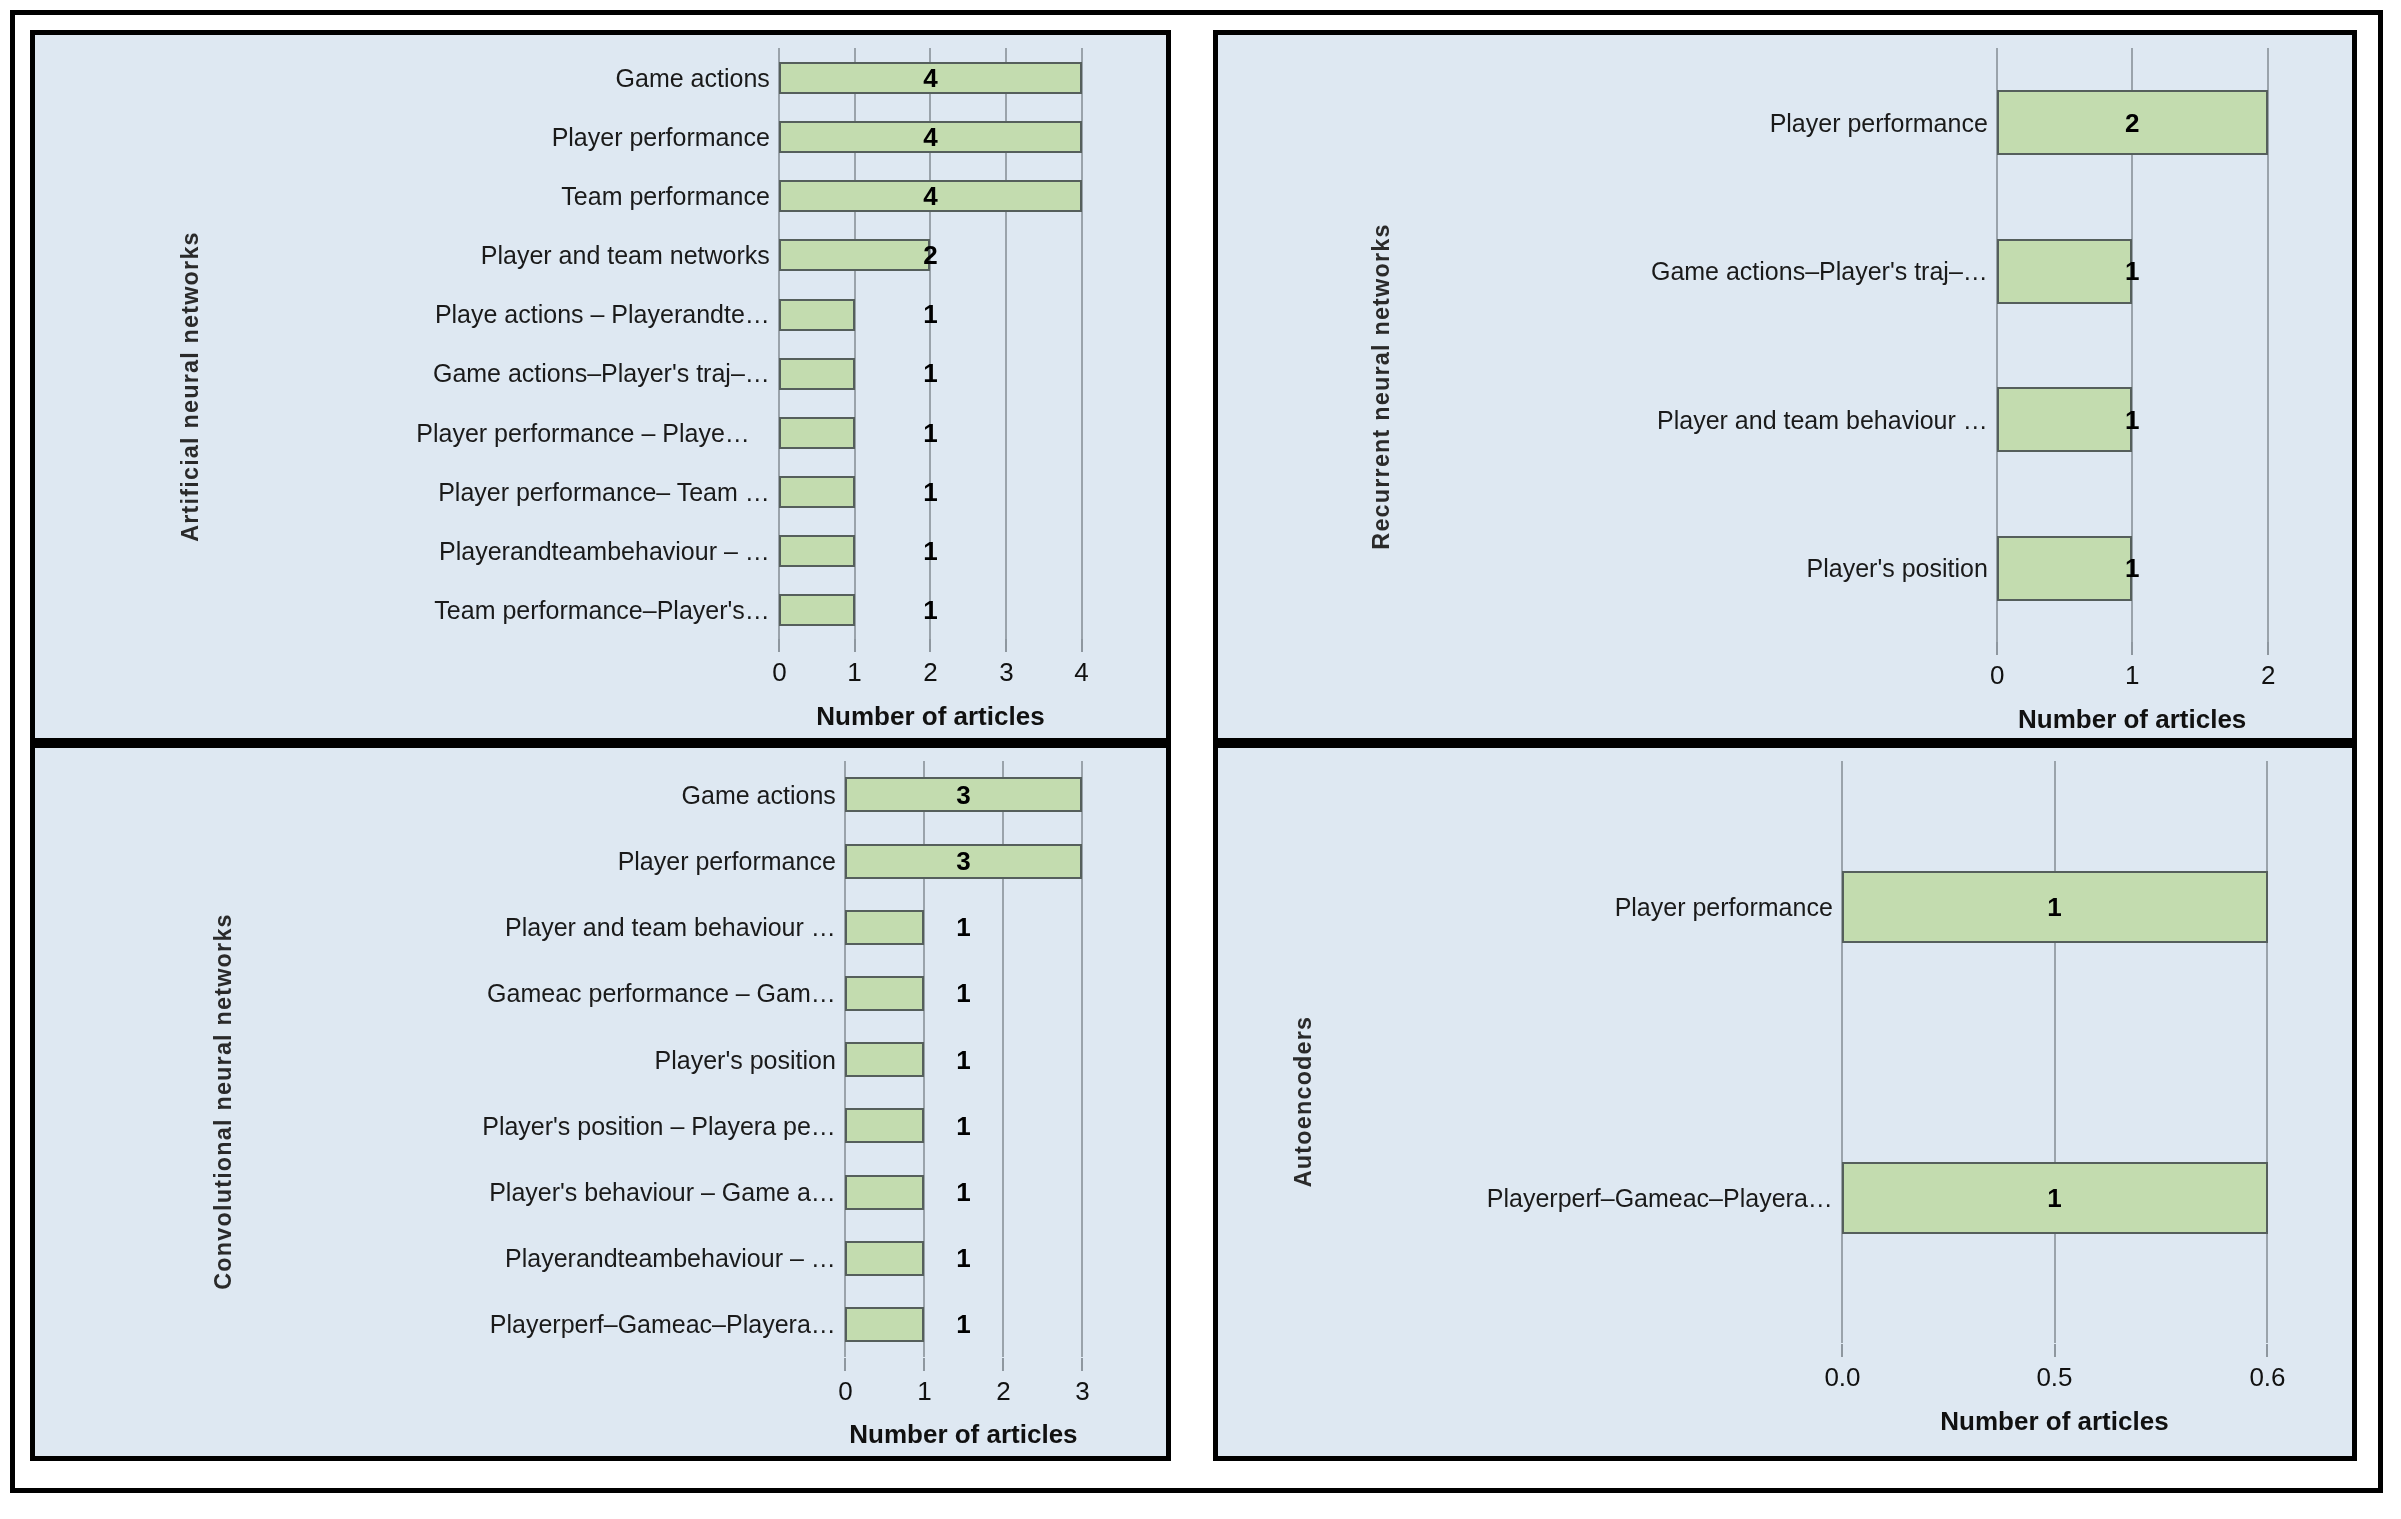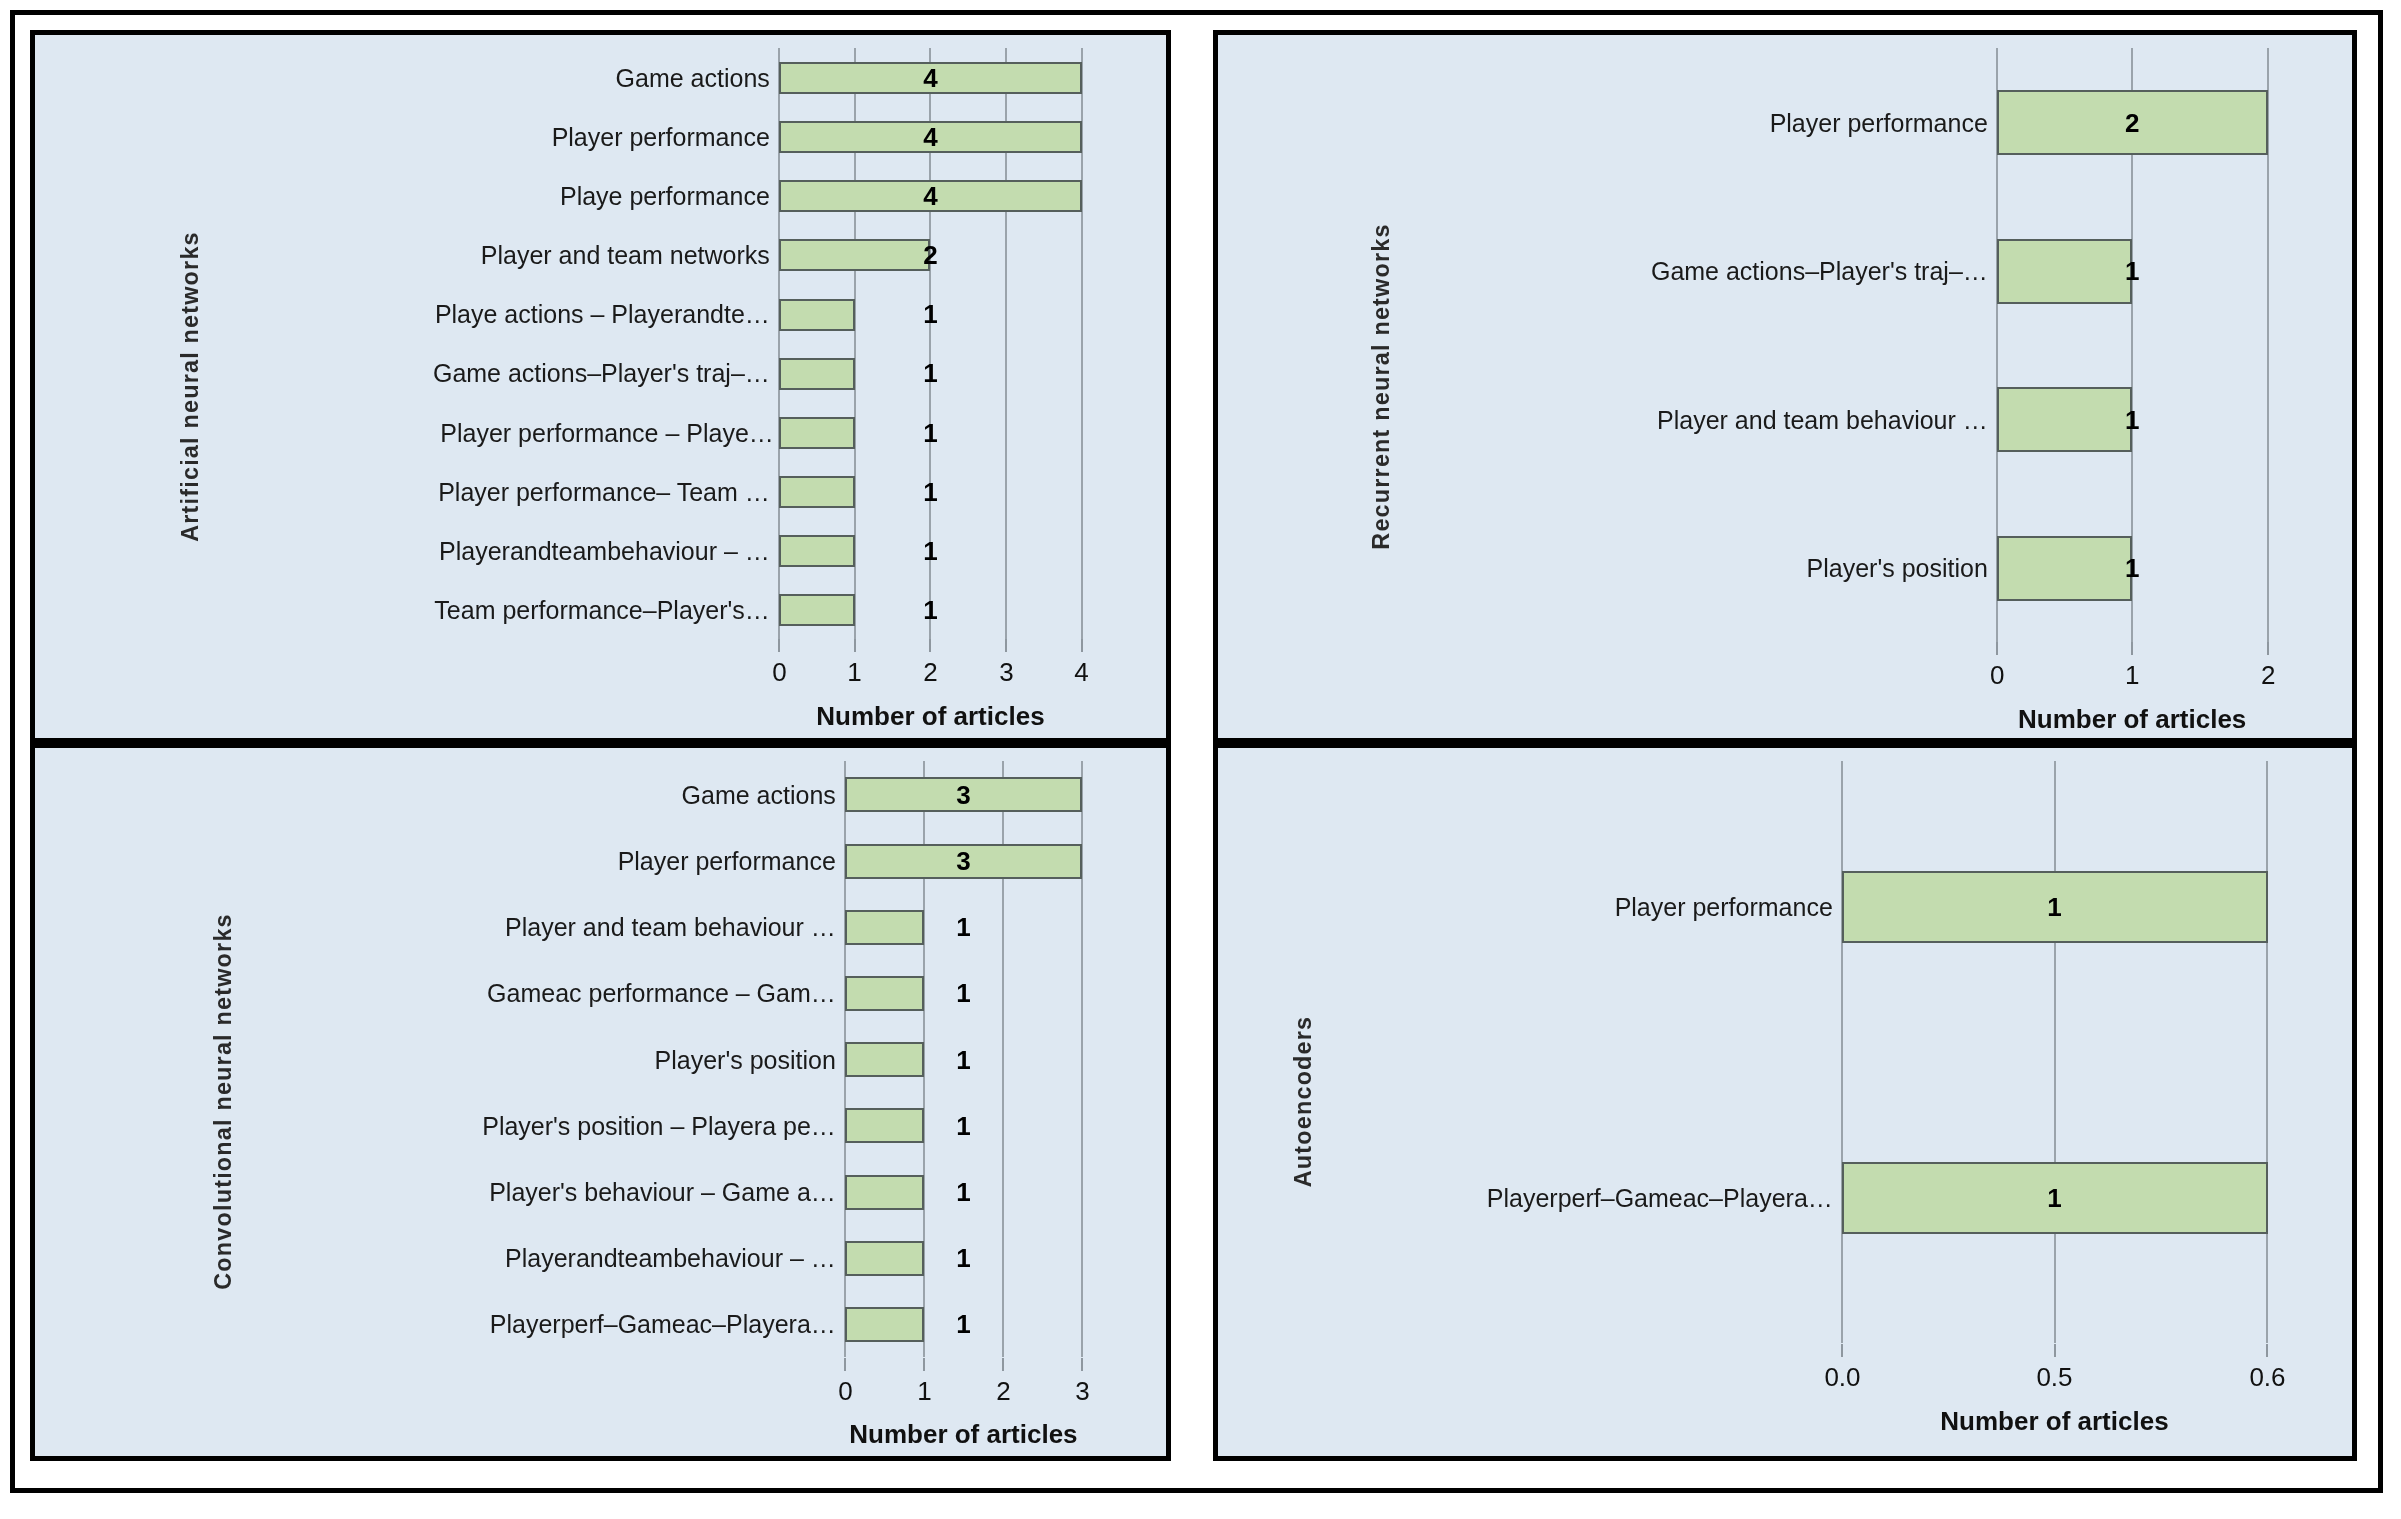--- a/index.html
+++ b/index.html
@@ -131,33 +131,33 @@
           <div class="gridline" style="left: 736px; top: 13.6px; height: 591px;"></div>
           <div class="tick-mark" style="left: 736px; top: 604px;"></div>
           <div class="tick-label" style="left: 736px; top: 622px;">4</div>
           <div class="bar" style="left: 434px; top: 27px; width: 303px; height: 32px;"></div>
           <div class="cat-label" style="top: 43px; right: 396px;">Game actions</div>
           <div class="bar-value" style="left: 585px; top: 43px;">4</div>
           <div class="bar" style="left: 434px; top: 86px; width: 303px; height: 32px;"></div>
           <div class="cat-label" style="top: 102px; right: 396px;">Player performance</div>
           <div class="bar-value" style="left: 585px; top: 102px;">4</div>
           <div class="bar" style="left: 434px; top: 145px; width: 303px; height: 32px;"></div>
-          <div class="cat-label" style="top: 161px; right: 396px;">Playe performance</div>
+          <div class="cat-label" style="top: 161px; right: 396px;">Team performance</div>
           <div class="bar-value" style="left: 585px; top: 161px;">4</div>
           <div class="bar" style="left: 434px; top: 204px; width: 151px; height: 32px;"></div>
           <div class="cat-label" style="top: 220px; right: 396px;">Player and team networks</div>
           <div class="bar-value" style="left: 585px; top: 220px;">2</div>
           <div class="bar" style="left: 434px; top: 264px; width: 76px; height: 32px;"></div>
           <div class="cat-label" style="top: 279px; right: 396px;">Playe actions – Playerandte…</div>
           <div class="bar-value" style="left: 585px; top: 279px;">1</div>
           <div class="bar" style="left: 434px; top: 323px; width: 76px; height: 32px;"></div>
           <div class="cat-label" style="top: 338px; right: 396px;">Game actions–Player's traj–…</div>
           <div class="bar-value" style="left: 585px; top: 338px;">1</div>
           <div class="bar" style="left: 434px; top: 382px; width: 76px; height: 32px;"></div>
-          <div class="cat-label" style="top: 398px; right: 392px;">Player performance – Playe…</div>
+          <div class="cat-label" style="top: 398px; right: 416px;">Player performance – Playe…</div>
           <div class="bar-value" style="left: 585px; top: 398px;">1</div>
           <div class="bar" style="left: 434px; top: 441px; width: 76px; height: 32px;"></div>
           <div class="cat-label" style="top: 457px; right: 396px;">Player performance– Team …</div>
           <div class="bar-value" style="left: 585px; top: 457px;">1</div>
           <div class="bar" style="left: 434px; top: 500px; width: 76px; height: 32px;"></div>
           <div class="cat-label" style="top: 516px; right: 396px;">Playerandteambehaviour – …</div>
           <div class="bar-value" style="left: 585px; top: 516px;">1</div>
           <div class="bar" style="left: 434px; top: 559px; width: 76px; height: 32px;"></div>
           <div class="cat-label" style="top: 575px; right: 396px;">Team performance–Player's…</div>
           <div class="bar-value" style="left: 585px; top: 575px;">1</div>

